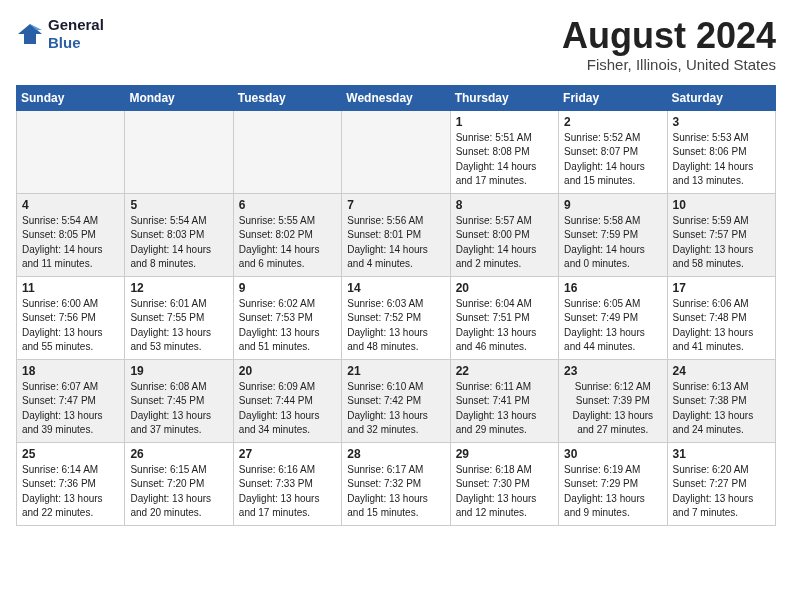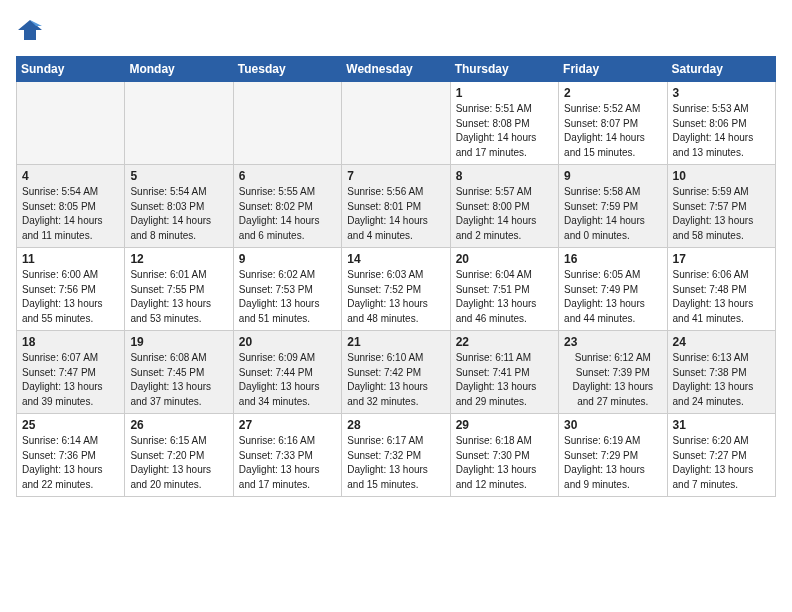--- a/index.html
+++ b/index.html
@@ -81,20 +81,28 @@
   </style>
 </head>
 <body>
 
 <div class="header">
   <div class="logo">
     <svg class="logo-bird" viewBox="0 0 28 28" xmlns="http://www.w3.org/2000/svg">
       <polygon points="14,4 26,14 20,14 20,24 8,24 8,14 2,14" fill="#2a5fa5"></polygon>
       <polygon points="14,4 26,10 20,10" fill="#5599dd"></polygon>
     </svg>
+    <div>
+      <div style="font-size:15px;font-weight:bold;color:#1a1a2e;line-height:1.2;">General</div>
+      <div style="font-size:15px;font-weight:bold;color:#2a5fa5;line-height:1.2;">Blue</div>
+    </div>
+  </div>
+  <div class="title-block">
+    <div class="cal-title">August 2024</div>
+    <div class="cal-subtitle">Fisher, Illinois, United States</div>
   </div>
 </div>
 
 <table>
   <thead>
     <tr>
     <th>Sunday</th>
         <th>Monday</th>
         <th>Tuesday</th>
         <th>Wednesday</th>

